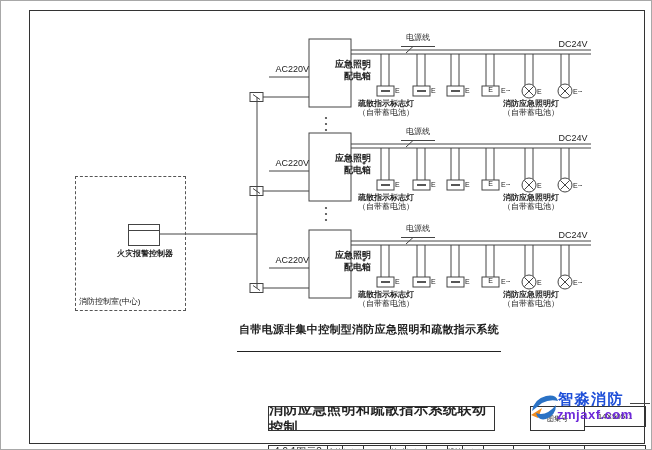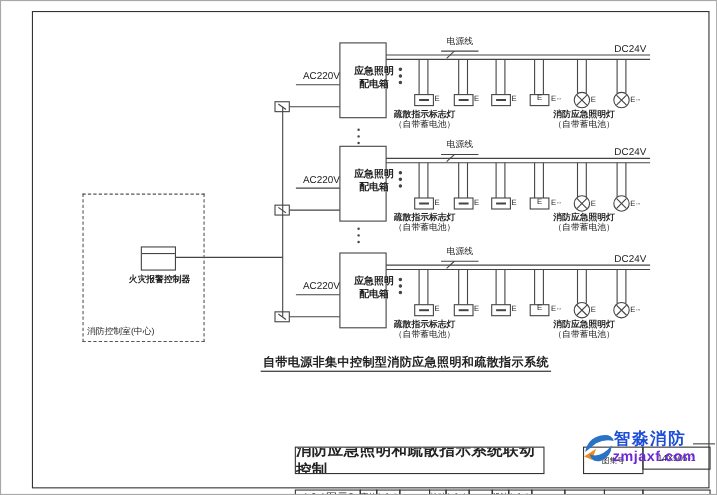--- a/index.html
+++ b/index.html
@@ -5,36 +5,36 @@
   html,body{margin:0;padding:0;background:#e8e8e8;}
   #page{position:relative;width:652px;height:450px;background:#ffffff;border:1px solid #a8a8a8;
         box-sizing:border-box;font-family:"Liberation Sans","DejaVu Sans",sans-serif;color:#222;overflow:hidden;}
   .abs{position:absolute;}
   #frame{left:28px;top:9px;width:616px;height:434px;border:1.5px solid #333;box-sizing:border-box;}
   svg.wires{left:0;top:0;width:652px;height:450px;}
   .lbl{position:absolute;color:#222;white-space:nowrap;}
   .ctr{text-align:center;}
   .row{position:absolute;left:0;width:652px;height:86px;}
   .ac{left:266px;top:25px;width:42px;font-size:9px;text-align:right;}
-  .boxlbl{left:308px;top:19px;width:62px;font-size:9px;line-height:12px;text-align:center;font-weight:bold;}
+  .boxlbl{left:308px;top:19px;width:62px;font-size:9px;line-height:12px;text-align:right;font-weight:bold;}
   .pline{left:399px;top:-7px;width:36px;font-size:8px;text-align:center;}
   .dc{left:552px;top:0px;width:40px;font-size:9px;text-align:center;}
   .exitlbl1{left:348px;top:59px;width:74px;font-size:8px;text-align:center;font-weight:bold;}
   .exitlbl2{left:348px;top:68px;width:74px;font-size:8px;text-align:center;}
   .lamplbl1{left:493px;top:59px;width:74px;font-size:8px;text-align:center;font-weight:bold;}
   .lamplbl2{left:493px;top:68px;width:74px;font-size:8px;text-align:center;}
   .emark{position:absolute;top:48px;font-size:7px;}
   .edots{letter-spacing:-1px;}
   #room{left:74px;top:175px;width:111px;height:135px;border:1px dashed #555;box-sizing:border-box;}
   #facp{left:127px;top:223px;width:32px;height:22px;border:1px solid #444;background:#fff;box-sizing:border-box;}
   #facp .strip{height:5px;border-bottom:1px solid #444;}
   #facp-lbl{left:107px;top:247px;width:74px;font-size:8px;text-align:center;font-weight:bold;}
   #room-lbl{left:78px;top:295px;width:80px;font-size:8px;}
   #dg-title{left:236px;top:321px;width:264px;font-size:11px;font-weight:bold;text-align:center;
-            border-bottom:1px solid #222;padding-bottom:0;letter-spacing:0.3px;}
+            border-bottom:1px solid #222;padding-bottom:14px;letter-spacing:0.3px;}
   #notes{left:35px;top:347px;width:420px;font-size:9.5px;line-height:14px;}
   #notes .indent{margin-left:21px;}
   .tb{box-sizing:border-box;border:1px solid #333;display:flex;align-items:center;justify-content:center;overflow:hidden;}
   #tb-main{left:267px;top:405px;width:227px;height:25px;font-size:14px;font-weight:bold;letter-spacing:0.5px;}
   #tb-atlaslbl{left:529px;top:405px;width:55px;height:25px;font-size:7px;}
   #tb-atlasno{left:583px;top:405px;width:62px;height:21px;font-size:8px;}
   .tbr{top:429px;height:14px;font-size:7px;margin-top:15px;}
   #wm{left:524px;top:386px;width:128px;height:48px;pointer-events:none;}
   #wm-brand{left:557px;top:389px;font-size:15px;font-weight:bold;letter-spacing:1.5px;color:#1d4ed8;}
   #wm-tail{left:629px;top:402px;width:20px;border-top:1.5px solid #444;}

